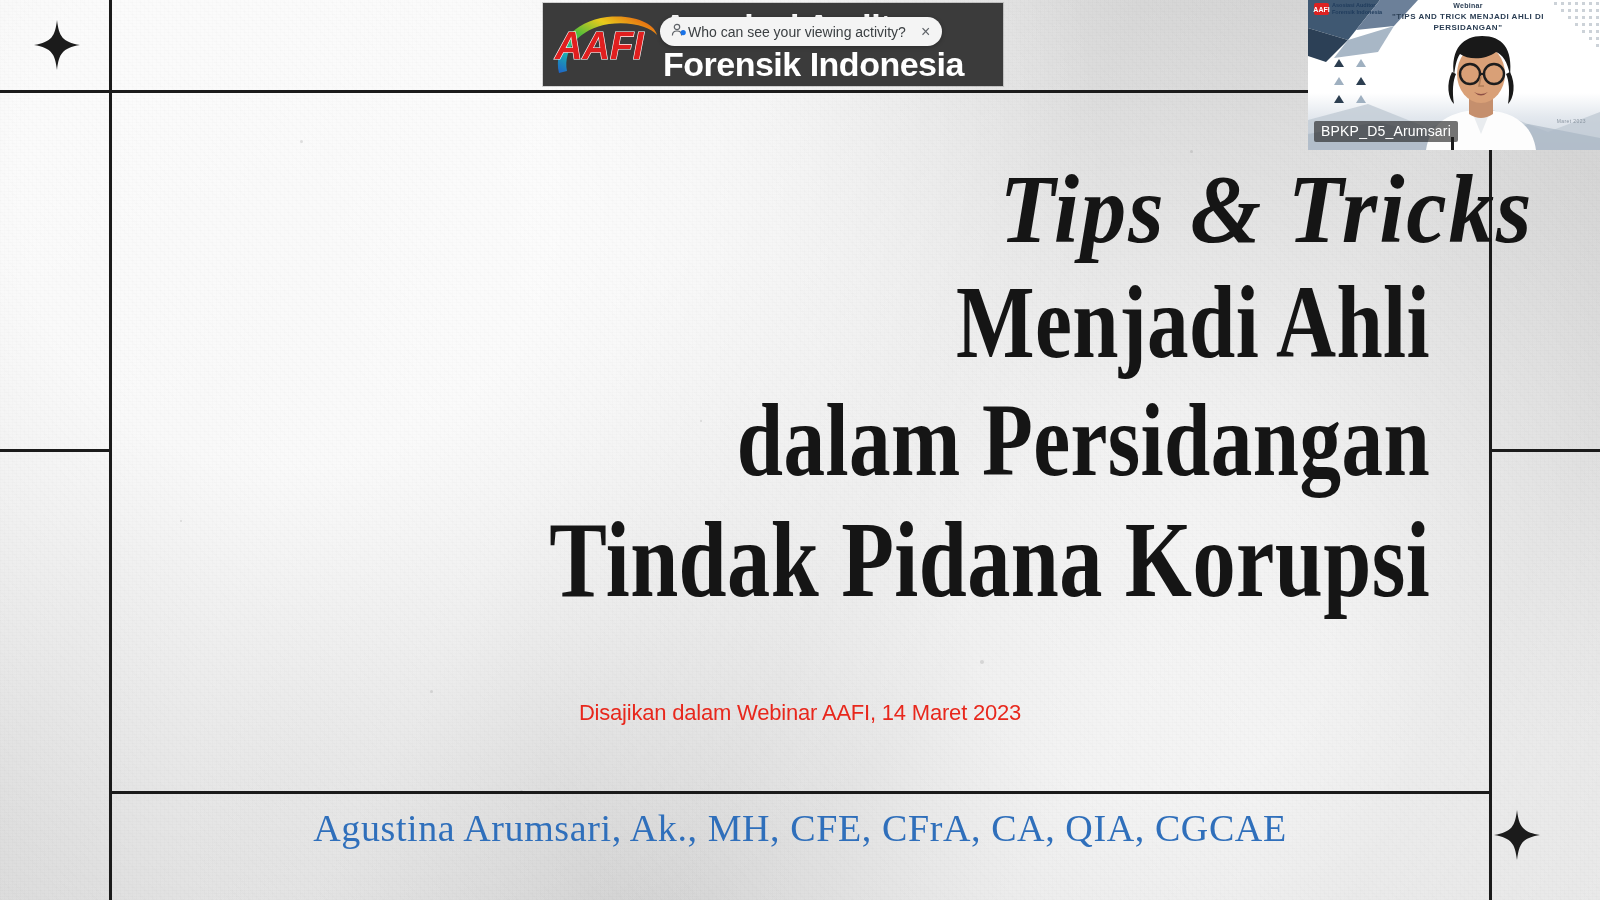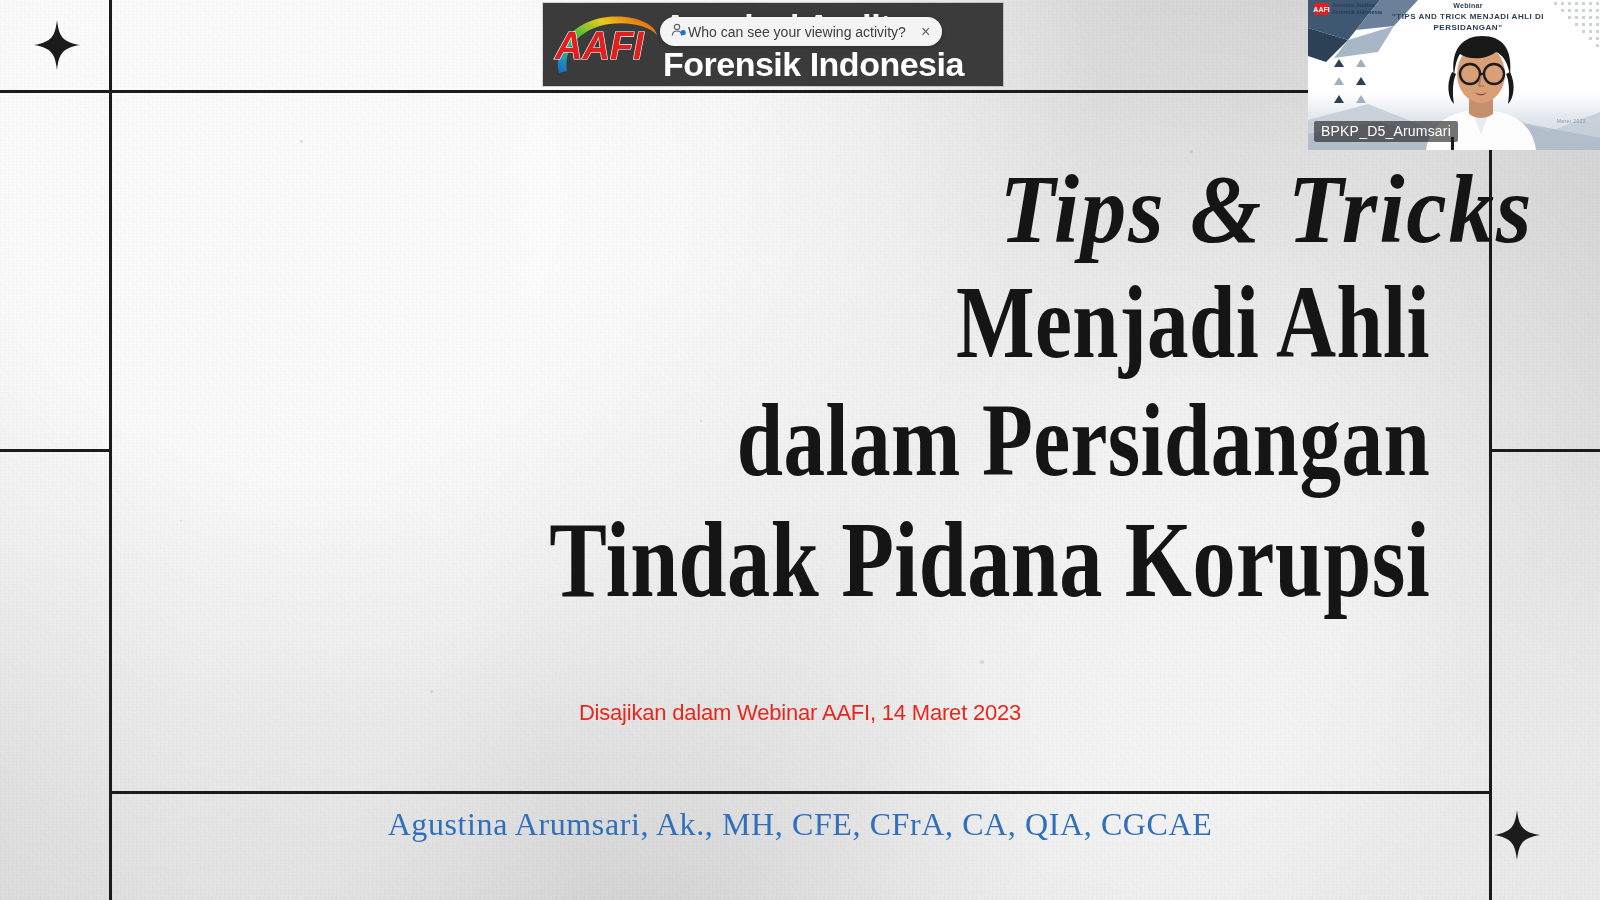--- a/index.html
+++ b/index.html
@@ -63,21 +63,21 @@
   .t-line.l3{ font-size:104px; margin-top:14px; transform:scaleX(.80); }
   .t-line.l4{ font-size:108px; margin-top:14px; transform:scaleX(.80); }
 
   .subtitle{
     position:absolute; left:0; right:0; top:700px; text-align:center;
     color:#e8271c; font-size:22px; font-weight:400; letter-spacing:-.2px;
     font-family:"Liberation Sans", sans-serif;
   }
   .author{
     position:absolute; left:0; right:0; top:806px; text-align:center;
-    color:#2f6fbb; font-size:32px; letter-spacing:.6px;
+    color:#2f6fbb; font-size:38px; letter-spacing:.6px;
     font-family:"Liberation Serif", serif;
   }
 
   
   .banner{
     position:absolute; left:543px; top:3px; width:460px; height:83px;
     background:#3b3b3b; overflow:hidden;
     box-shadow:0 0 0 1px rgba(0,0,0,.15);
   }
   .banner-logo{

